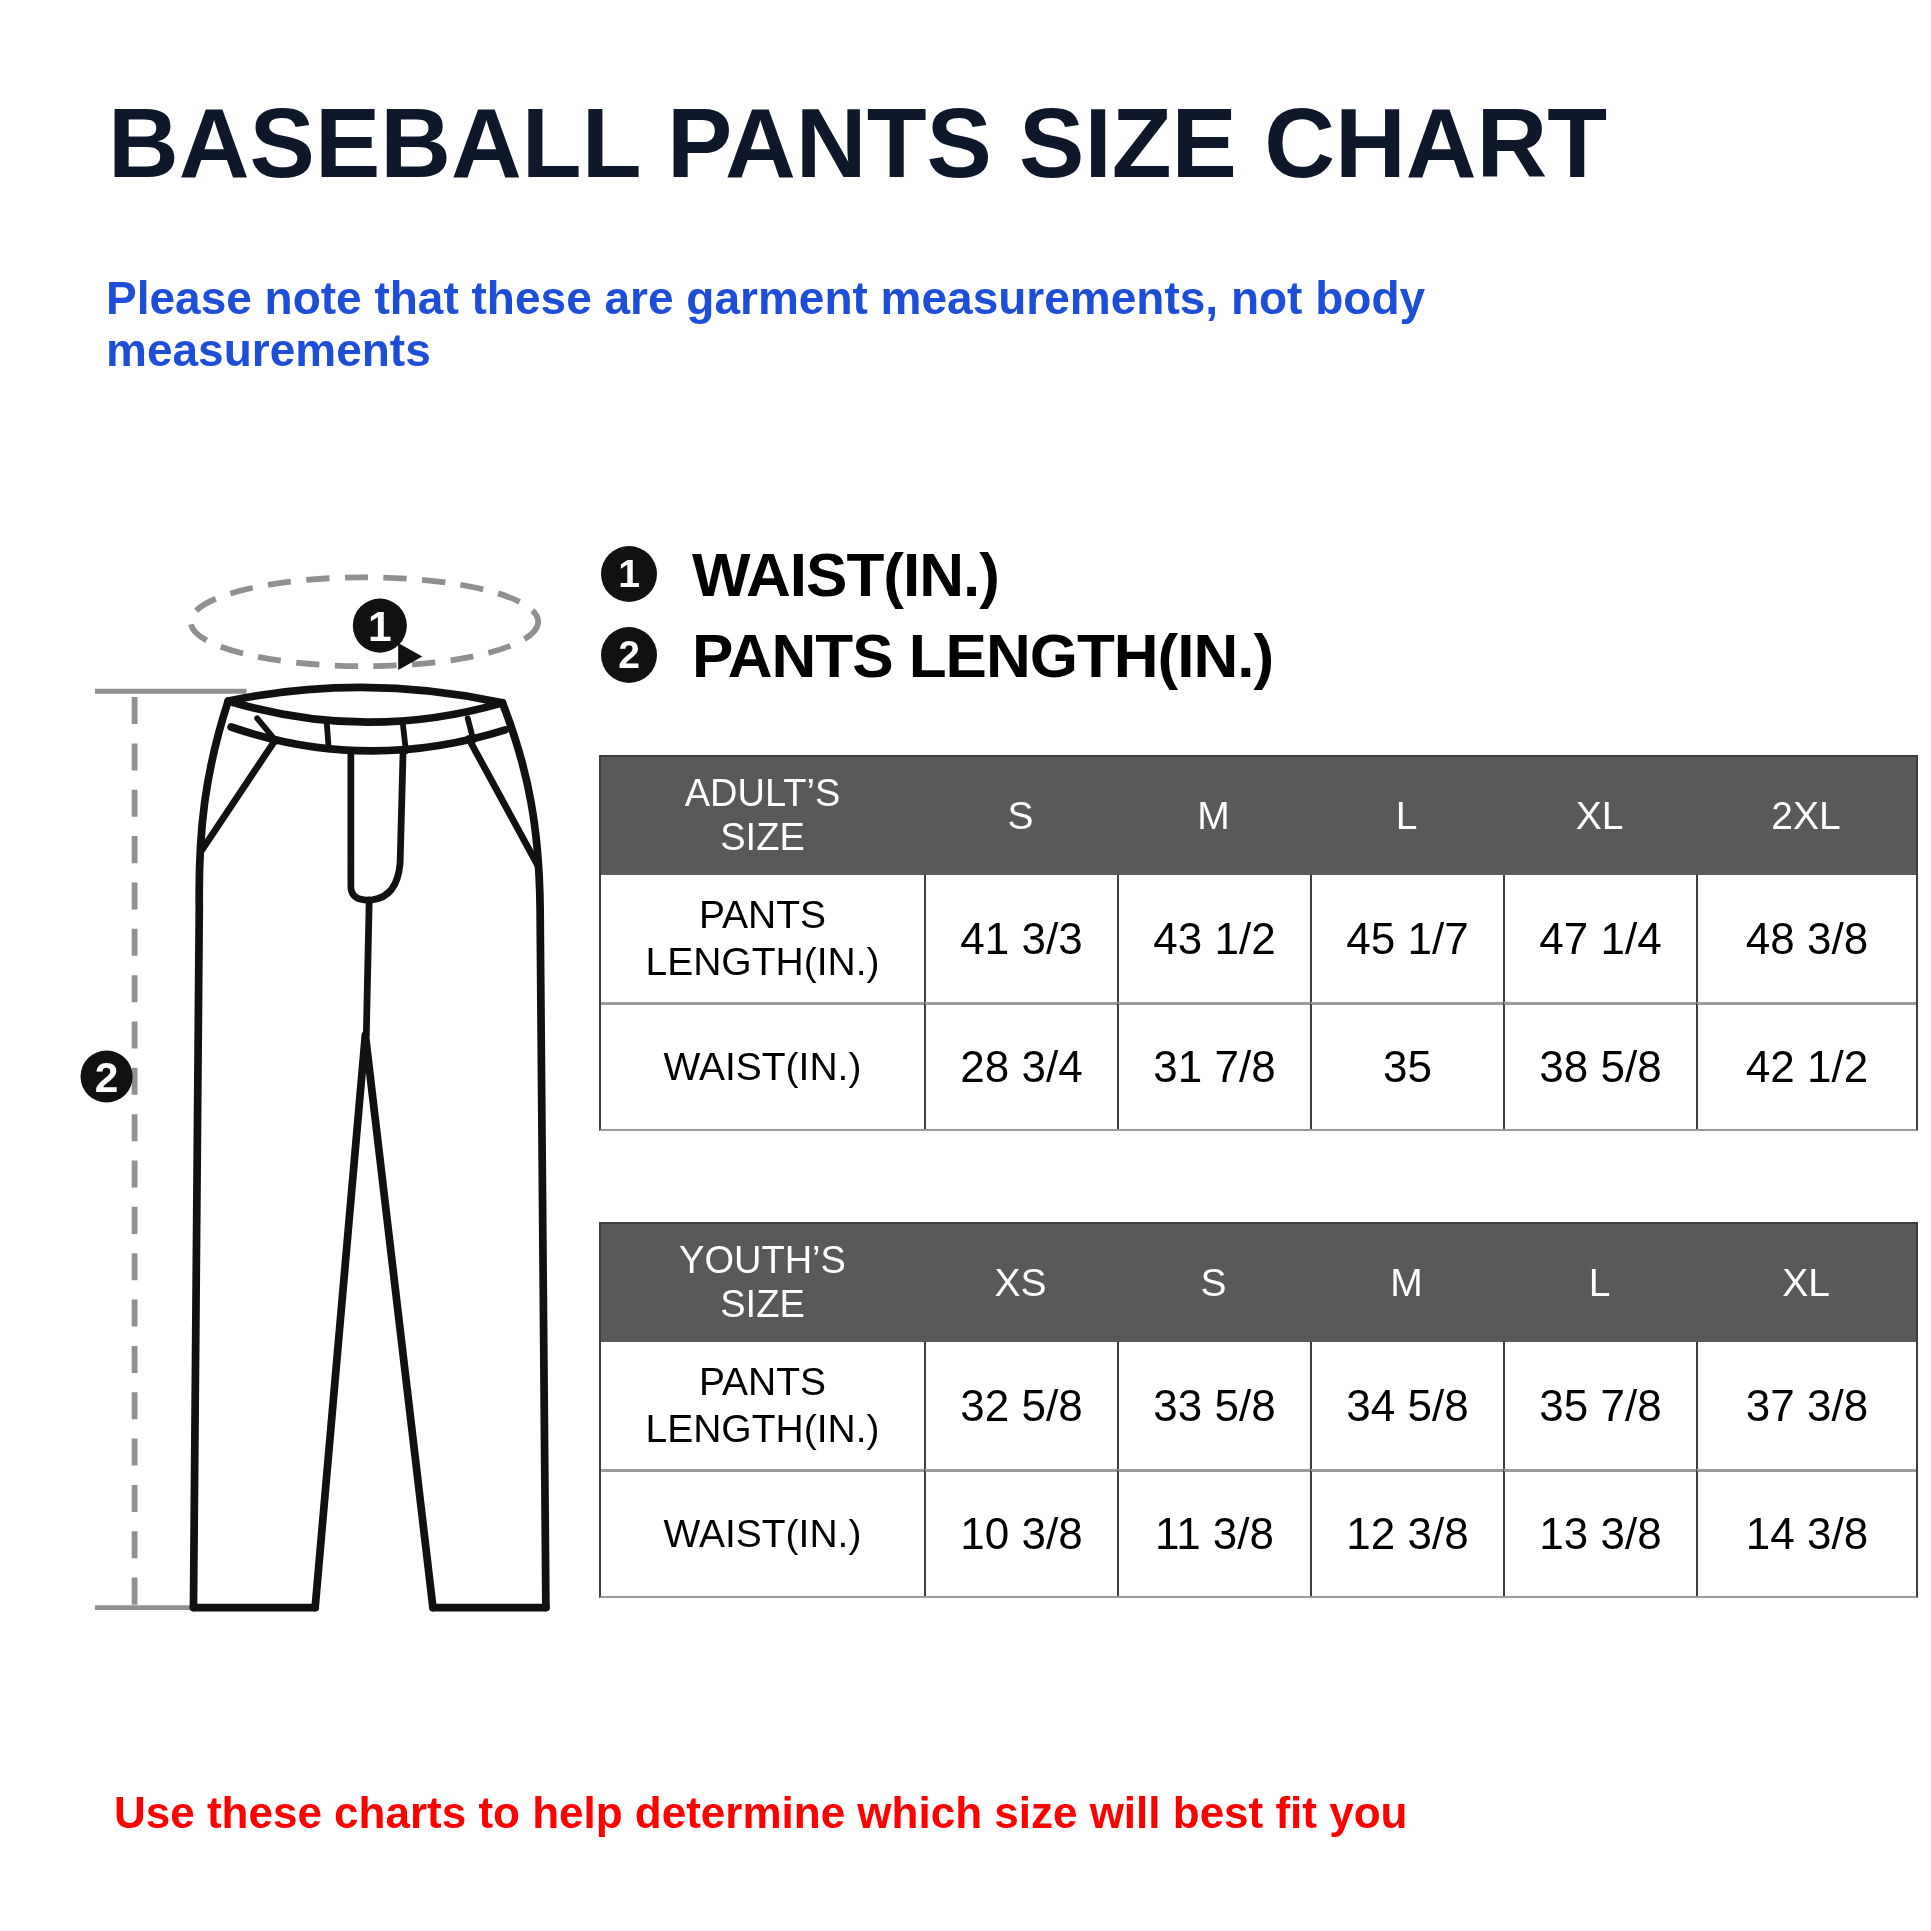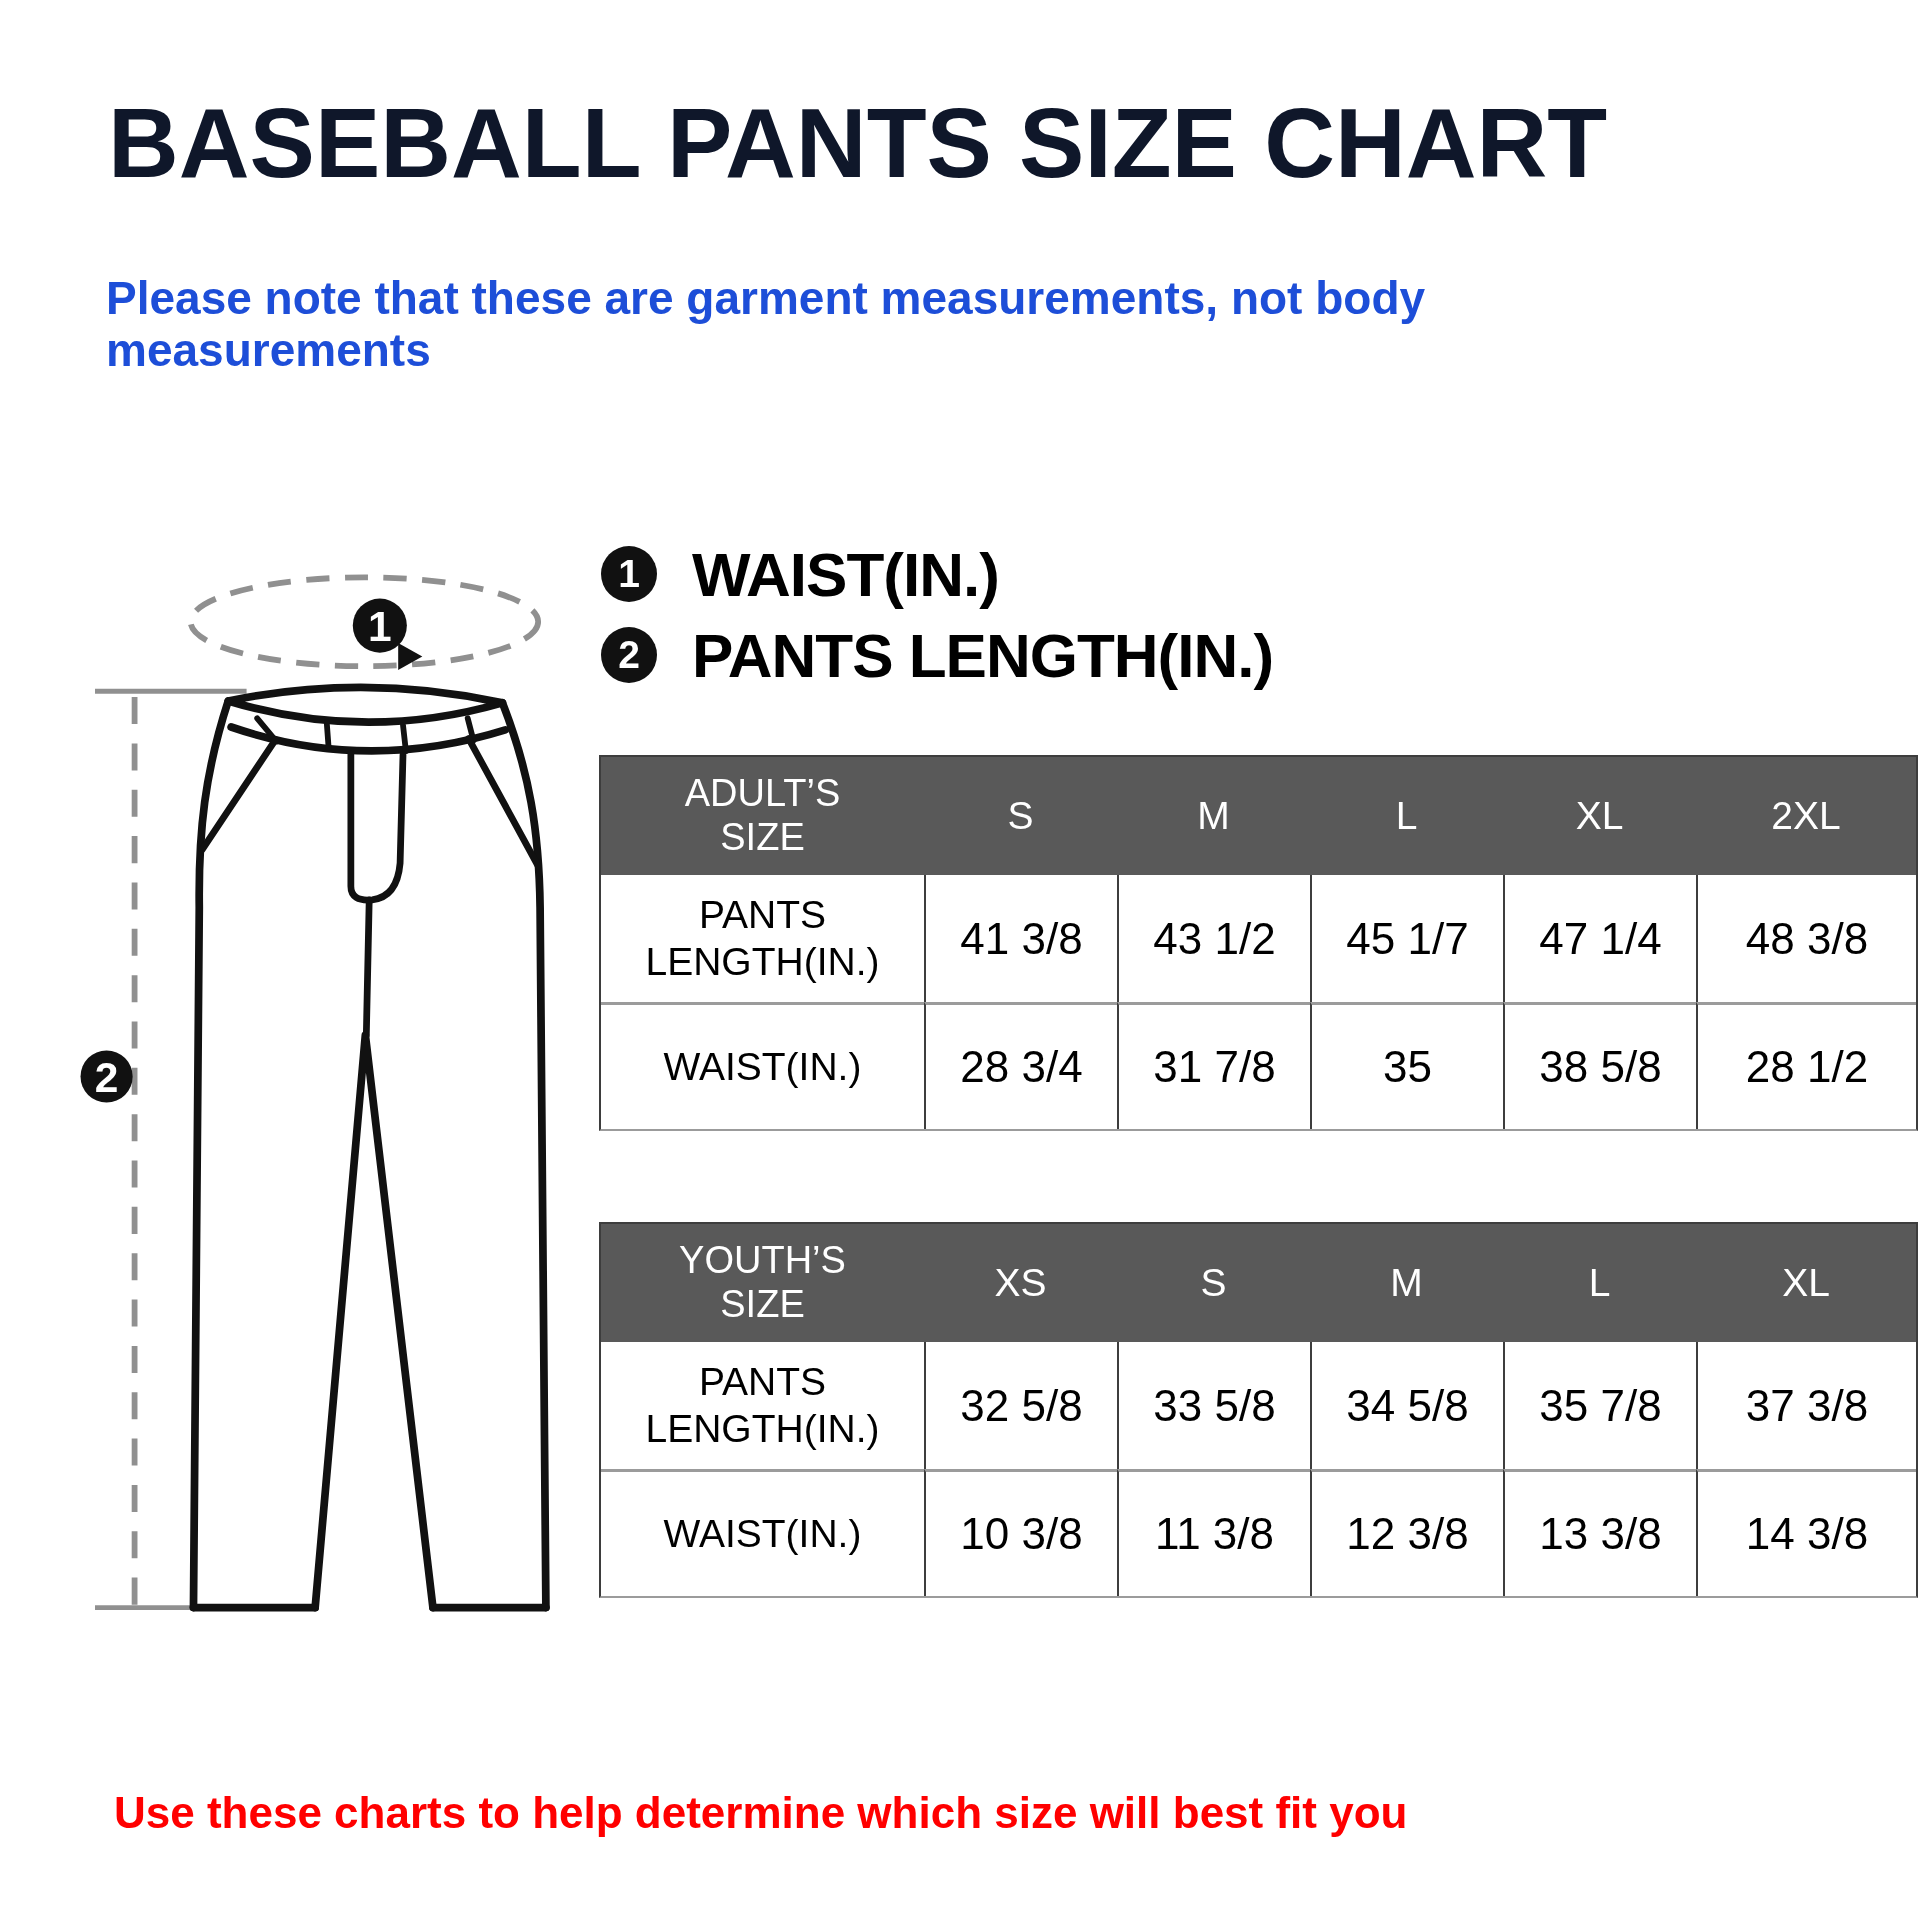--- a/index.html
+++ b/index.html
@@ -122,34 +122,34 @@
     </div>
   <div class="h">S</div>
   <div class="h">M</div>
   <div class="h">L</div>
   <div class="h">XL</div>
   <div class="h">2XL</div>
 
   <div class="d c0">
       <span>PANTS LENGTH(IN.)</span>
     </div>
-  <div class="d">41 3/8</div>
+  <div class="d">41 3/3</div>
   <div class="d">43 1/2</div>
   <div class="d">45 1/7</div>
   <div class="d">47 1/4</div>
   <div class="d">48 3/8</div>
 
   <div class="d c0 r2">
       <span>WAIST(IN.)</span>
     </div>
   <div class="d r2">28 3/4</div>
   <div class="d r2">31 7/8</div>
   <div class="d r2">35</div>
   <div class="d r2">38 5/8</div>
-  <div class="d r2">28 1/2</div>
+  <div class="d r2">42 1/2</div>
 </div>
 
 <div class="tbl tbl-youth">
   <div class="h hc">
       <span>YOUTH’S SIZE</span>
     </div>
   <div class="h">XS</div>
   <div class="h">S</div>
   <div class="h">M</div>
   <div class="h">L</div>

